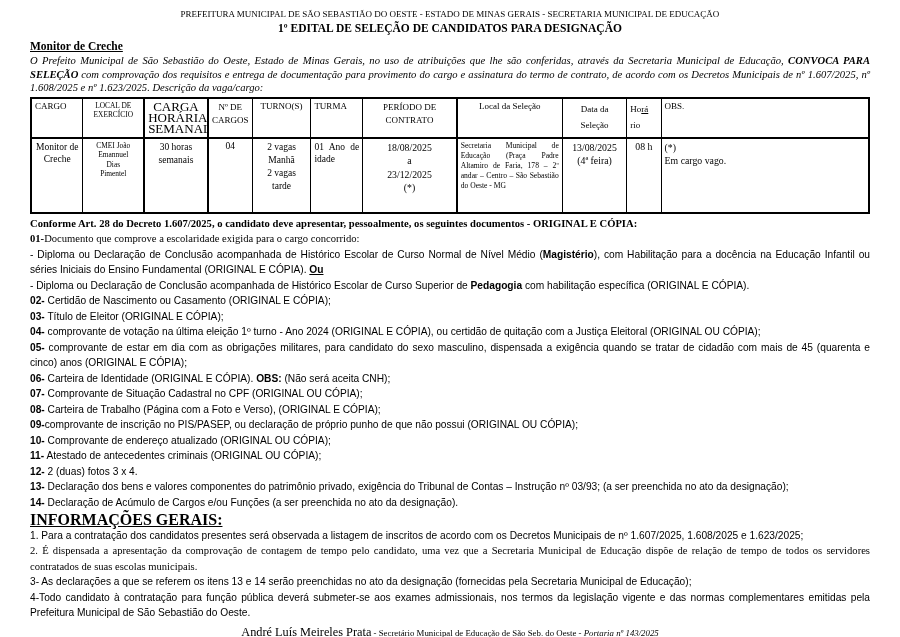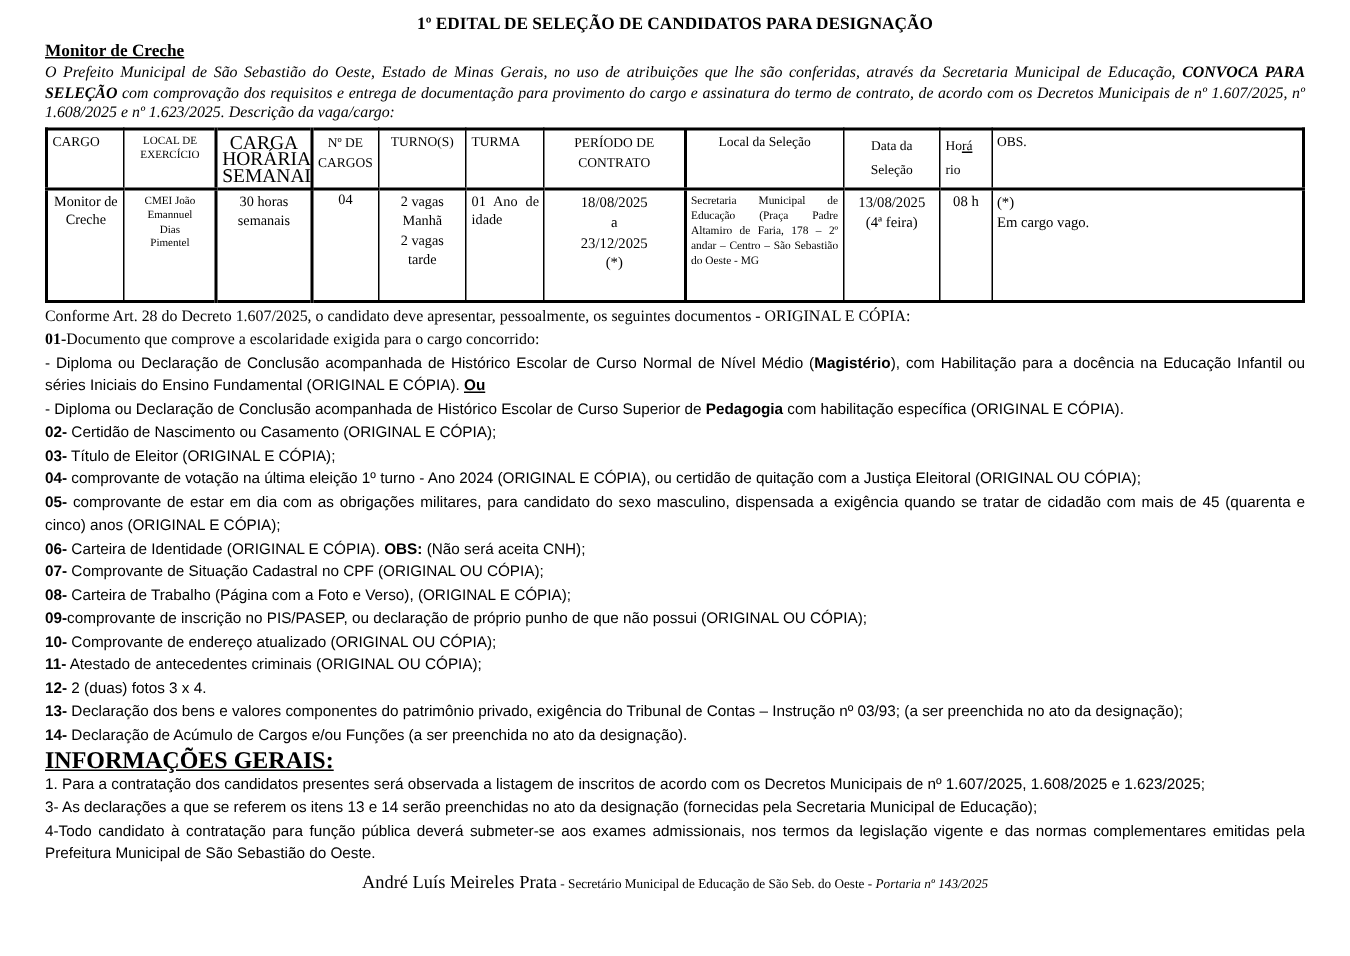--- a/index.html
+++ b/index.html
@@ -63,39 +63,40 @@
   .td-horario  { font-size: 9.8px; font-weight: bold; text-align: center; vertical-align: middle; }
   .td-obs      { font-size: 9.8px; text-align: left; line-height: 13px; padding: 3px 6px; }
 
   
   .docs, .geninfo { margin-top: 2px; }
   p.line { margin: 0; line-height: 15.5px; }
   p.line.serif { font-family: "Liberation Serif", serif; font-size: 10.6px; }
   p.line.sans  { font-family: "Liberation Sans", sans-serif; font-size: 10.2px; }
   p.line.justify { text-align: justify; }
   .doc-heading {
-    font-size: 10.6px; font-weight: normal; line-height: 15.5px;
+    font-size: 10.6px; font-weight: bold; line-height: 15.5px;
     font-family: "Liberation Serif", serif;
   }
   .info-heading {
     font-size: 16px; font-weight: bold; text-decoration: underline;
     line-height: 15.5px; font-family: "Liberation Serif", serif;
   }
 
   
   .signature { text-align: center; margin-top: 2px; line-height: 16px; }
   .sig-name { font-size: 12.3px; font-family: "Liberation Serif", serif; }
   .sig-role { font-size: 8.8px; font-family: "Liberation Serif", serif; }
   .sig-portaria { font-size: 8.8px; font-style: italic; font-family: "Liberation Serif", serif; }
 </style>
 </head>
 <body>
 
 <div class="page">
 
+  <div class="h-line1">PREFEITURA MUNICIPAL DE SÃO SEBASTIÃO DO OESTE - ESTADO DE MINAS GERAIS - SECRETARIA MUNICIPAL DE EDUCAÇÃO</div>
   <div class="h-line2">1º EDITAL DE SELEÇÃO DE CANDIDATOS PARA DESIGNAÇÃO</div>
   <div class="pos-title">Monitor de Creche</div>
   <p class="intro"><span>O Prefeito Municipal de São Sebastião do Oeste, Estado de Minas Gerais, no uso de atribuições que lhe são conferidas, através da Secretaria Municipal de Educação, </span><span class="b">CONVOCA PARA SELEÇÃO</span><span> com comprovação dos requisitos e entrega de documentação para provimento do cargo e assinatura do termo de contrato, de acordo com os Decretos Municipais de nº 1.607/2025, nº 1.608/2025 e nº 1.623/2025. Descrição da vaga/cargo:</span></p>
 
   <table class="vaga">
     <thead>
       <tr>
         <th class="th-cargo">CARGO</th>
         <th class="th-local">LOCAL DE EXERCÍCIO</th>
         <th class="th-carga thick-l thick-r">CARGA HORÁRIA SEMANAL</th>
@@ -172,20 +173,21 @@
         <p class="line sans"><span class="b">12-</span><span> 2 (duas) fotos 3 x 4.</span></p>
         <p class="line sans"><span class="b">13-</span><span> Declaração dos bens e valores componentes do patrimônio privado, exigência do Tribunal de Contas – Instrução nº 03/93; (a ser preenchida no ato da designação);</span></p>
         <p class="line sans"><span class="b">14-</span><span> Declaração de Acúmulo de Cargos e/ou Funções (a ser preenchida no ato da designação).</span></p>
       </div>
   </div>
 
   <div class="geninfo">
     <p class="info-heading">INFORMAÇÕES GERAIS:</p>
     <div>
         <p class="line sans"><span>1. Para a contratação dos candidatos presentes será observada a listagem de inscritos de acordo com os Decretos Municipais de nº  1.607/2025, 1.608/2025 e 1.623/2025;</span></p>
+        <p class="line serif justify"><span>2. É dispensada a apresentação da comprovação de contagem de tempo pelo candidato, uma vez que a Secretaria Municipal de Educação dispõe de relação de tempo de todos os servidores contratados de suas escolas municipais.</span></p>
         <p class="line sans"><span>3- As declarações a que se referem os itens 13 e 14 serão preenchidas no ato da designação (fornecidas pela Secretaria Municipal de Educação);</span></p>
         <p class="line sans justify"><span>4-Todo candidato à contratação para função pública deverá submeter-se aos exames admissionais, nos termos da legislação vigente e das normas complementares emitidas pela Prefeitura Municipal de São Sebastião do Oeste.</span></p>
       </div>
   </div>
 
   <div class="signature">
     <span class="sig-name">André Luís Meireles Prata</span><span class="sig-role"> - </span><span class="sig-role">Secretário Municipal de Educação de São Seb. do Oeste - </span><span class="sig-portaria">Portaria nº 143/2025</span>
   </div>
 
 </div>

